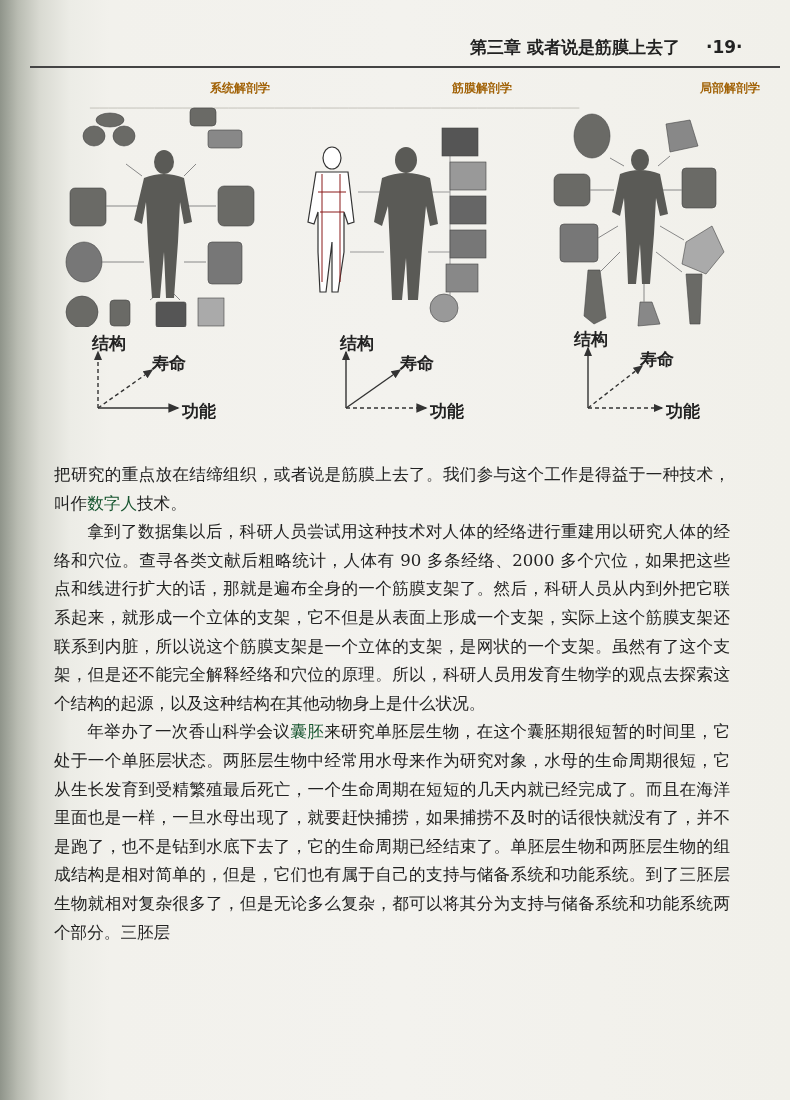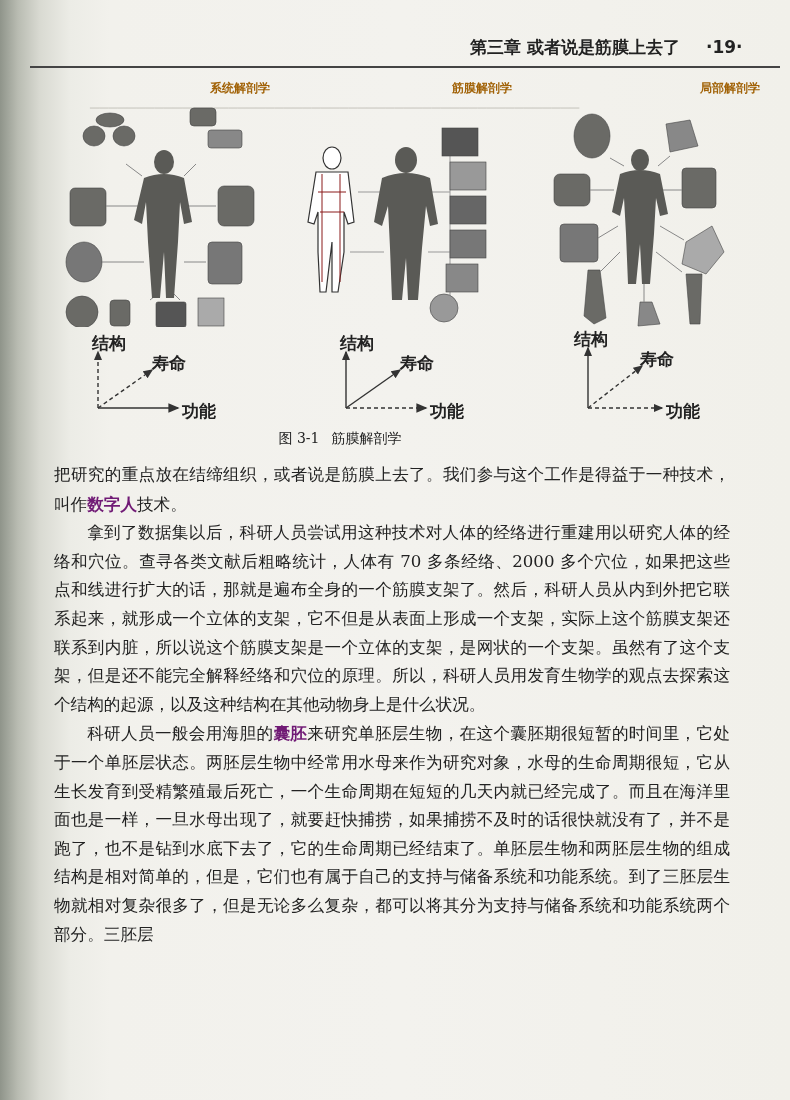--- a/index.html
+++ b/index.html
@@ -33,21 +33,21 @@
     font-size:14px; color:#222;
   }
   .fig-caption .num { margin-right:12px; }
   .body-text {
     position:absolute; top:461px; left:54px; width:676px;
     font-size:16.6px; line-height:28.6px; color:#222;
     text-align:justify;
   }
   .body-text p { margin:0; }
   .body-text p.indent { text-indent:2em; }
-  .body-text b { font-weight:bold; color:#701a75; }
+  .body-text b { font-weight:normal; color:#14532d; }
   .bleed { position:absolute; color:#bcbab2; font-size:12px; opacity:.45; white-space:nowrap; }
 </style>
 </head>
 <body>
 
 <div class="page-header">
   <span class="chapter">第三章</span><span>或者说是筋膜上去了</span><span class="pnum">·19·</span>
 </div>
 <div class="header-rule"></div>
 
@@ -185,22 +185,19 @@
         <line x1="38" y1="78" x2="38" y2="18" stroke="#333" stroke-width="1.4" marker-end="url(#ah)"></line>
         <line x1="38" y1="78" x2="92" y2="36" stroke="#333" stroke-width="1.4" stroke-dasharray="4,3" marker-end="url(#ah)"></line>
         <line x1="38" y1="78" x2="112" y2="78" stroke="#333" stroke-width="1.4" stroke-dasharray="4,3" marker-end="url(#ah)"></line>
       </svg>
       <span class="axis-label" style="left:24px;top:-2px;">结构</span>
       <span class="axis-label" style="left:90px;top:18px;">寿命</span>
       <span class="axis-label" style="left:116px;top:70px;">功能</span>
     </div>
   </div>
 
-  <div class="fig-caption">
-    <span class="num">图 3-1</span><span>筋膜解剖学</span>
-  </div>
 </div>
 
 <div class="body-text">
   <p><span>把研究的重点放在结缔组织，或者说是筋膜上去了。我们参与这个工作是得益于一种技术，叫作</span><b>数字人</b><span>技术。</span></p>
-  <p class="indent">拿到了数据集以后，科研人员尝试用这种技术对人体的经络进行重建用以研究人体的经络和穴位。查寻各类文献后粗略统计，人体有 70 多条经络、2000 多个穴位，如果把这些点和线进行扩大的话，那就是遍布全身的一个筋膜支架了。然后，科研人员从内到外把它联系起来，就形成一个立体的支架，它不但是从表面上形成一个支架，实际上这个筋膜支架还联系到内脏，所以说这个筋膜支架是一个立体的支架，是网状的一个支架。虽然有了这个支架，但是还不能完全解释经络和穴位的原理。所以，科研人员用发育生物学的观点去探索这个结构的起源，以及这种结构在其他动物身上是什么状况。</p>
-  <p class="indent"><span>科研人员一般会用海胆的</span><b>囊胚</b><span>来研究单胚层生物，在这个囊胚期很短暂的时间里，它处于一个单胚层状态。两胚层生物中经常用水母来作为研究对象，水母的生命周期很短，它从生长发育到受精繁殖最后死亡，一个生命周期在短短的几天内就已经完成了。而且在海洋里面也是一样，一旦水母出现了，就要赶快捕捞，如果捕捞不及时的话很快就没有了，并不是跑了，也不是钻到水底下去了，它的生命周期已经结束了。单胚层生物和两胚层生物的组成结构是相对简单的，但是，它们也有属于自己的支持与储备系统和功能系统。到了三胚层生物就相对复杂很多了，但是无论多么复杂，都可以将其分为支持与储备系统和功能系统两个部分。三胚层</span></p>
+  <p class="indent">拿到了数据集以后，科研人员尝试用这种技术对人体的经络进行重建用以研究人体的经络和穴位。查寻各类文献后粗略统计，人体有 90 多条经络、2000 多个穴位，如果把这些点和线进行扩大的话，那就是遍布全身的一个筋膜支架了。然后，科研人员从内到外把它联系起来，就形成一个立体的支架，它不但是从表面上形成一个支架，实际上这个筋膜支架还联系到内脏，所以说这个筋膜支架是一个立体的支架，是网状的一个支架。虽然有了这个支架，但是还不能完全解释经络和穴位的原理。所以，科研人员用发育生物学的观点去探索这个结构的起源，以及这种结构在其他动物身上是什么状况。</p>
+  <p class="indent"><span>年举办了一次香山科学会议</span><b>囊胚</b><span>来研究单胚层生物，在这个囊胚期很短暂的时间里，它处于一个单胚层状态。两胚层生物中经常用水母来作为研究对象，水母的生命周期很短，它从生长发育到受精繁殖最后死亡，一个生命周期在短短的几天内就已经完成了。而且在海洋里面也是一样，一旦水母出现了，就要赶快捕捞，如果捕捞不及时的话很快就没有了，并不是跑了，也不是钻到水底下去了，它的生命周期已经结束了。单胚层生物和两胚层生物的组成结构是相对简单的，但是，它们也有属于自己的支持与储备系统和功能系统。到了三胚层生物就相对复杂很多了，但是无论多么复杂，都可以将其分为支持与储备系统和功能系统两个部分。三胚层</span></p>
 </div>
 
 </body></html>

